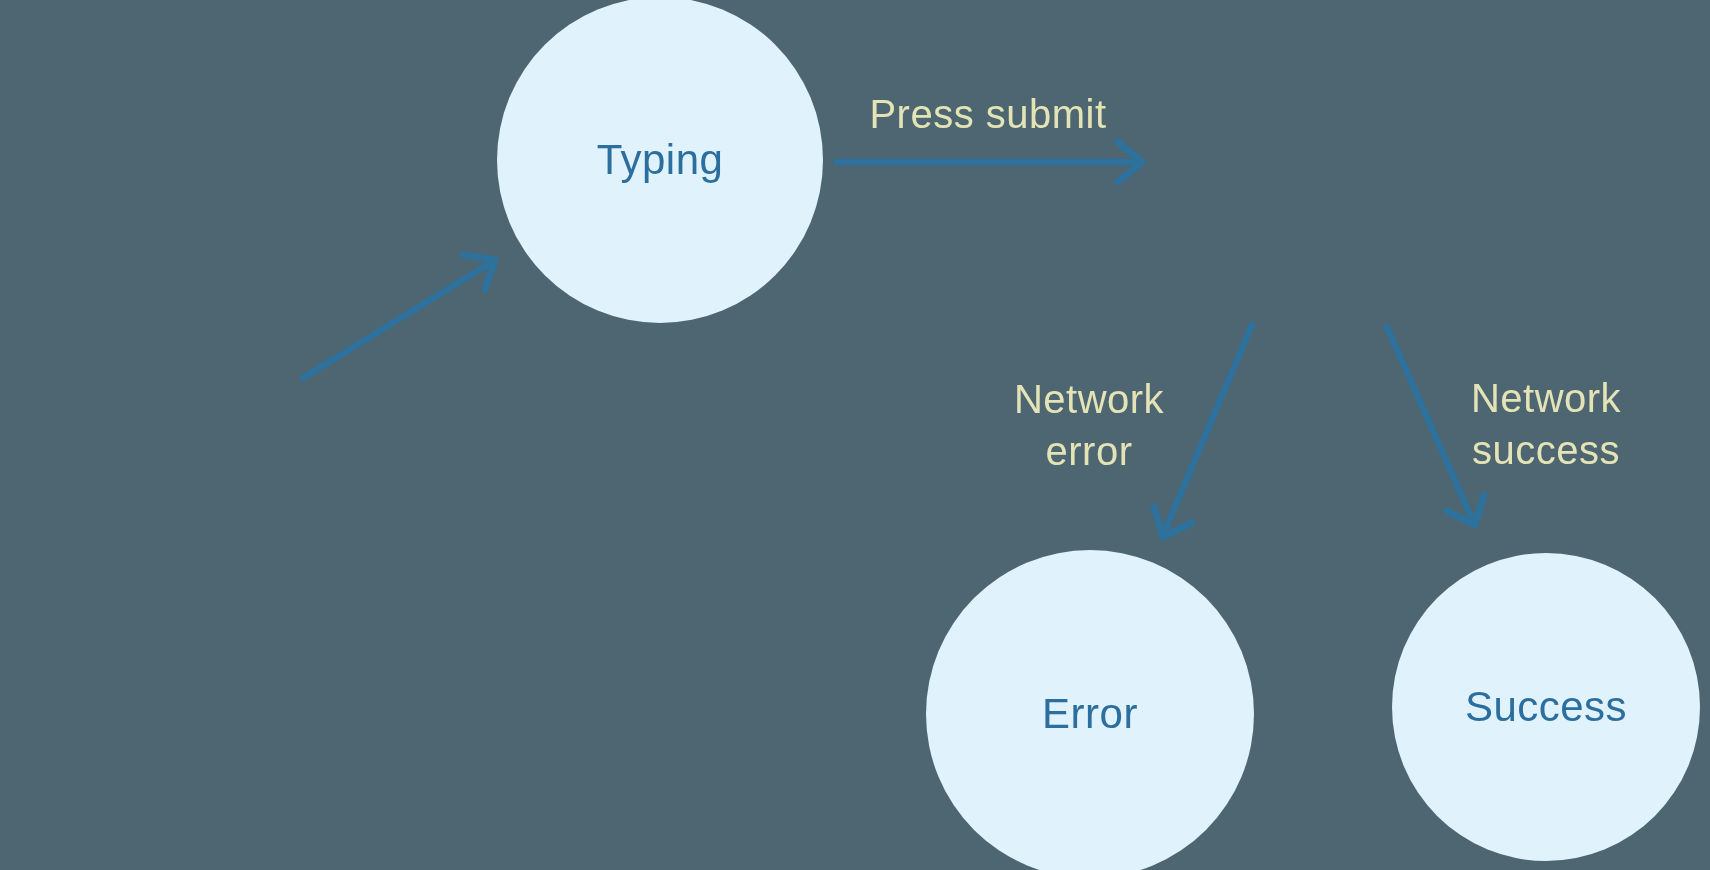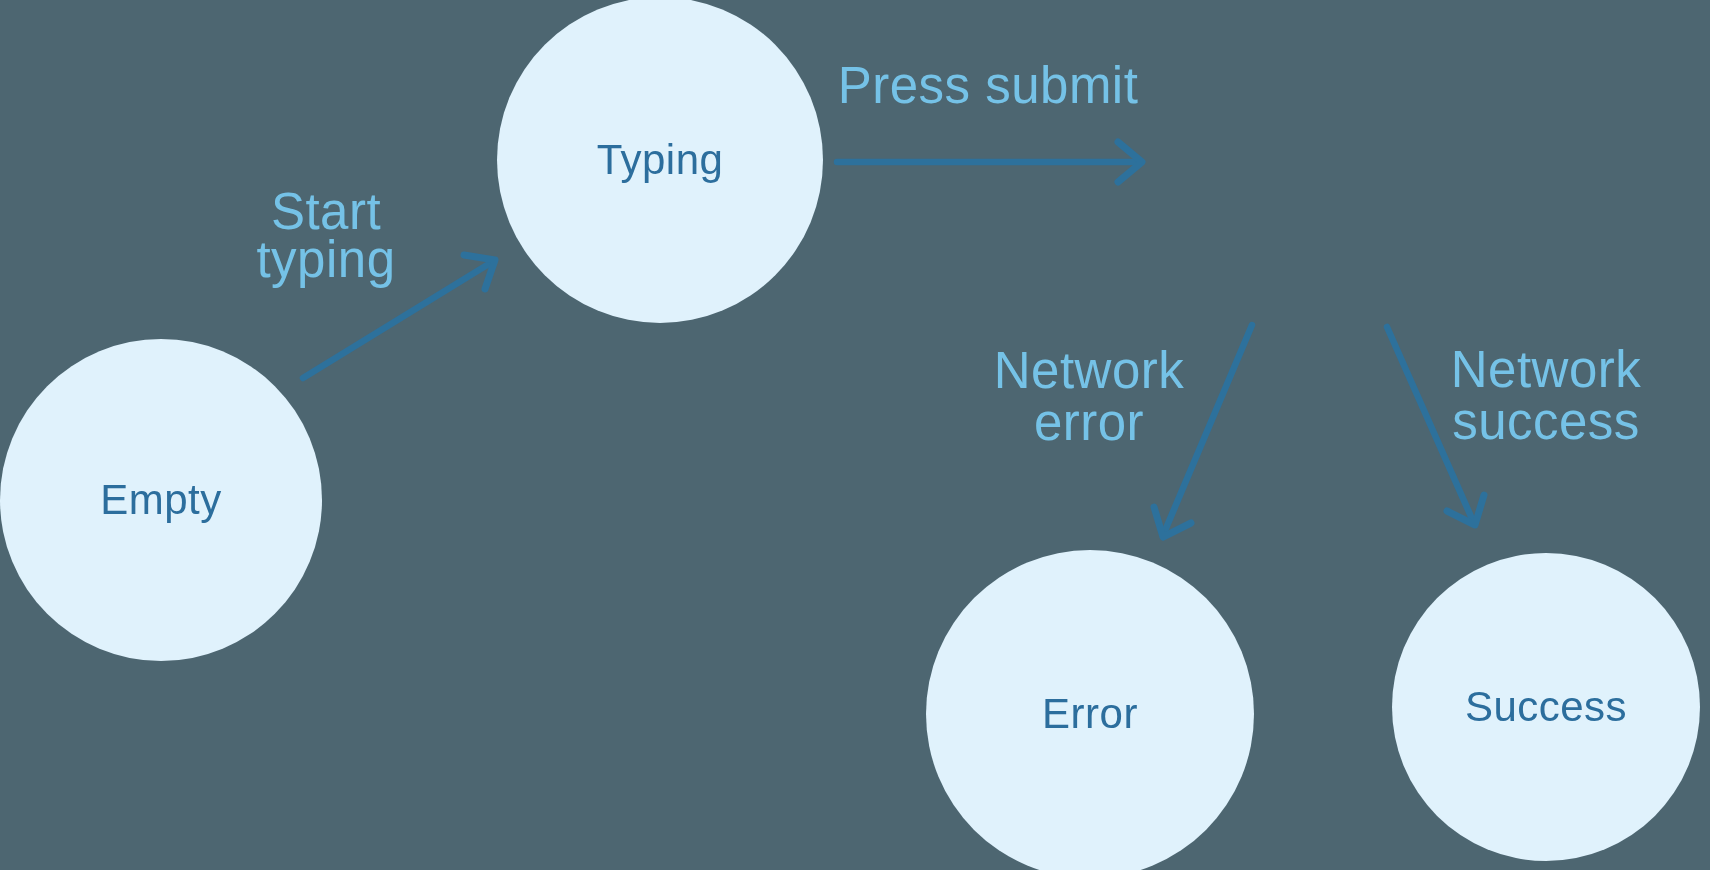--- a/index.html
+++ b/index.html
@@ -32,27 +32,28 @@
   }
   .node-label {
     color: #2c6e9d;
     font-size: 42px;
     letter-spacing: 0.5px;
     white-space: nowrap;
   }
   .edge-label {
     position: absolute;
     transform: translate(-50%, -50%);
-    color: #7dd3fc;
+    color: #fef9c3;
     opacity: 0.85;
-    font-size: 51px;
+    font-size: 40px;
     line-height: 52px;
     letter-spacing: 0.5px;
     text-align: center;
     white-space: nowrap;
+    margin-top: 28px;
   }
   .edge-label span { display: block; }
 </style>
 </head>
 <body>
 
 <div class="canvas">
 
   <svg class="edges-layer" viewBox="0 0 1710 870" fill="none">
     <g stroke-linecap="round" stroke-linejoin="round" stroke="#2d719c">
@@ -66,37 +67,30 @@
     <g stroke-linecap="round" stroke-linejoin="round" stroke="#2d719c">
       <line x1="1252" y1="325" x2="1164" y2="533" stroke-width="6.5"></line>
       <path d="M1191 523 L1163 537 L1154 507" stroke-width="7"></path>
     </g>
     <g stroke-linecap="round" stroke-linejoin="round" stroke="#2d719c">
       <line x1="1387" y1="327" x2="1473" y2="521" stroke-width="6.5"></line>
       <path d="M1484 495 L1475 525 L1447 511" stroke-width="7"></path>
     </g>
   </svg>
 
-  <div class="node" style="left: 0px; top: 339px; height: 322px; width: 322px;">
-    <span class="node-label">Empty</span>
-  </div>
   <div class="node" style="left: 497px; top: -3px; height: 326px; width: 326px;">
     <span class="node-label">Typing</span>
   </div>
   <div class="node" style="left: 926px; top: 550px; height: 328px; width: 328px;">
     <span class="node-label">Error</span>
   </div>
   <div class="node" style="left: 1392px; top: 553px; height: 308px; width: 308px;">
     <span class="node-label">Success</span>
   </div>
 
-  <div class="edge-label" style="line-height: 48px; left: 326px; top: 236px;">
-    <span>Start</span>
-    <span>typing</span>
-  </div>
   <div class="edge-label" style="left: 988px; top: 86px;">
     <span>Press submit</span>
   </div>
   <div class="edge-label" style="left: 1089px; top: 397px;">
     <span>Network</span>
     <span>error</span>
   </div>
   <div class="edge-label" style="left: 1546px; top: 396px;">
     <span>Network</span>
     <span>success</span>

